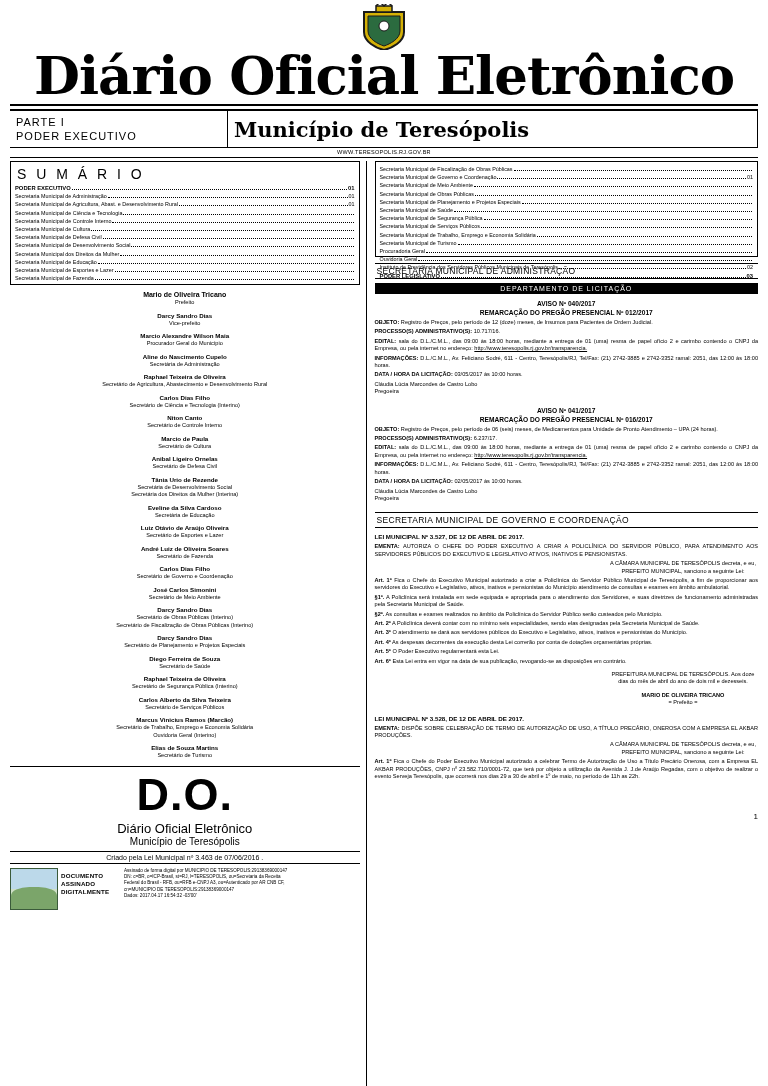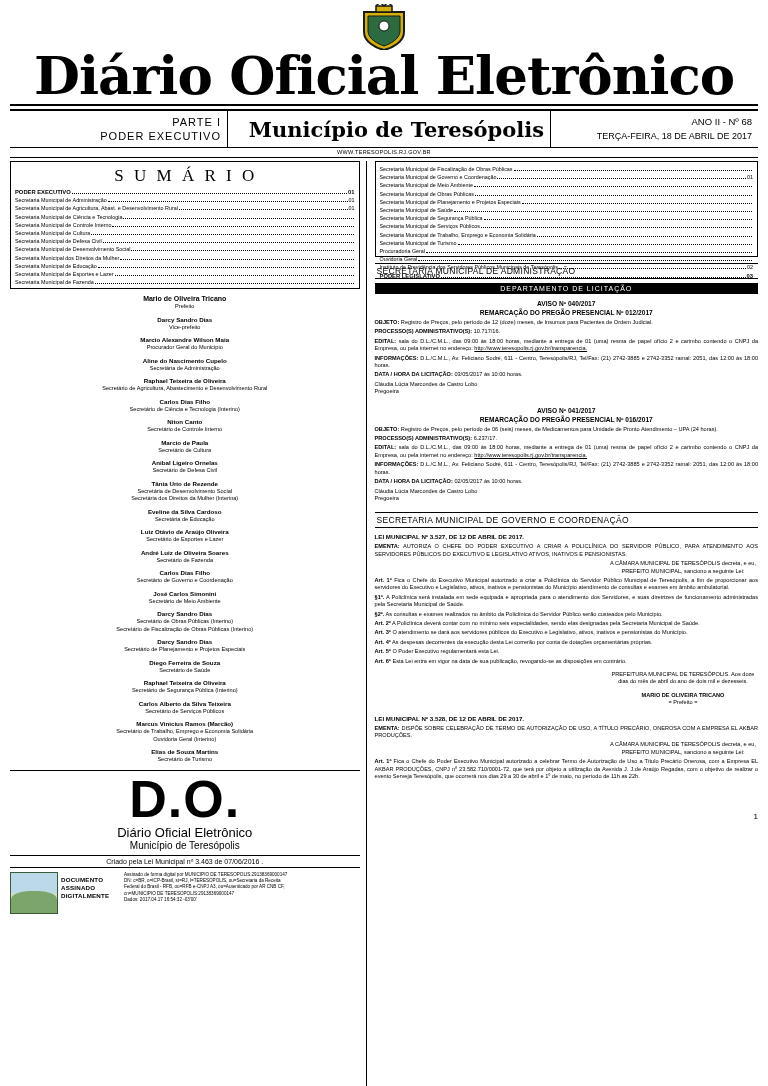--- a/index.html
+++ b/index.html
@@ -6,54 +6,54 @@
   body{width:768px;height:1086px;font-family:"Liberation Serif",serif;color:#000;position:relative;overflow:hidden;}
   .page{width:768px;height:825px;position:relative;box-sizing:border-box;padding:4px 10px 0 10px;}
 
   
   .crest{width:100%;display:flex;justify-content:center;align-items:center;height:46px;}
   .crest svg{display:block;}
   .masthead-title{text-align:center;font-family:"DejaVu Serif",serif;font-weight:bold;font-size:53px;line-height:54px;letter-spacing:-1px;margin-top:-2px;}
   .rule{border-top:2px solid #000;margin:2px 0 0 0;}
 
   .headbar{display:flex;align-items:stretch;border-top:2px solid #000;border-bottom:1px solid #000;margin-top:3px;}
-  .headbar .cell{padding:4px 6px;display:flex;flex-direction:column;justify-content:center;align-items:flex-end;text-align:center;}
+  .headbar .cell{padding:4px 6px;display:flex;flex-direction:column;justify-content:center;align-items:flex-start;text-align:center;}
   .hb-left{width:205px;font-family:"Liberation Sans",sans-serif;font-size:11px;line-height:14px;letter-spacing:1px;border-right:1px solid #000;}
   .hb-mid{flex:1;border-right:1px solid #000;font-family:"DejaVu Serif",serif;font-weight:bold;font-size:21px;}
   .hb-right{width:195px;font-family:"Liberation Sans",sans-serif;font-size:9px;line-height:14px;}
   .hb-right .ano{font-size:9.5px;}
   .site{text-align:center;font-family:"Liberation Sans",sans-serif;font-size:5.5px;letter-spacing:.3px;padding:1px 0 2px 0;border-bottom:1px solid #000;}
 
   
   .body{display:flex;margin-top:3px;height:935px;}
   .col{position:relative;}
   .colL{width:360px;padding-right:6px;border-right:1px solid #000;}
   .colR{width:395px;padding-left:8px;}
 
   
   .sumario-box{border:1px solid #000;padding:3px 4px 2px 4px;}
-  .sumario-title{font-family:Liberation Serif, serif;font-size:17px;letter-spacing:3px;font-weight:normal;margin:1px 0 2px 2px;text-align:center;}
+  .sumario-title{font-family:Liberation Sans, sans-serif;font-size:14px;letter-spacing:3px;font-weight:normal;margin:1px 0 2px 2px;}
   .sum-line{font-family:"Liberation Sans",sans-serif;font-size:5.4px;line-height:7.2px;display:flex;align-items:baseline;white-space:nowrap;}
   .sum-line.bold{font-weight:bold;font-size:5.8px;}
   .sum-line .nm{flex:0 0 auto;}
   .sum-line .dots{flex:1 1 auto;overflow:hidden;border-bottom:1px dotted #000;margin:0 1px 1px 1px;height:5px;}
   .sum-line .pg{flex:0 0 auto;}
 
   .sumario-box-r{border:1px solid #000;padding:3px 4px 2px 4px;height:96px;box-sizing:border-box;}
 
   
   .names{margin-top:6px;text-align:center;font-family:"Liberation Sans",sans-serif;}
   .nm-block{margin-bottom:5px;}
   .nm-name{font-size:6.2px;font-weight:bold;line-height:8px;}
   .nm-role{font-size:5.6px;line-height:7.5px;}
   .nm-first .nm-name{font-size:7px;}
 
   
   .do-wrap{text-align:center;margin-top:6px;border-top:1px solid #000;padding-top:4px;}
-  .do-big{font-family:"Liberation Sans",sans-serif;font-weight:bold;font-size:52px;line-height:48px;letter-spacing:1px;}
+  .do-big{font-family:"Liberation Sans",sans-serif;font-weight:bold;font-size:45px;line-height:48px;letter-spacing:1px;}
   .do-sub1{font-family:"Liberation Sans",sans-serif;font-size:13px;margin-top:2px;}
   .do-sub2{font-family:"Liberation Sans",sans-serif;font-size:10px;}
   .do-law{font-family:"Liberation Sans",sans-serif;font-size:7px;border-top:1px solid #000;border-bottom:1px solid #000;margin-top:4px;padding:2px 0;}
 
   
   .sign{display:flex;margin-top:4px;gap:4px;align-items:flex-start;}
   .sign-stamp{width:110px;flex:0 0 auto;display:flex;gap:3px;align-items:flex-start;}
   .stamp-img{width:46px;height:40px;border:1px solid #3a5a3a;background:#cfe0c8;position:relative;overflow:hidden;}
   .stamp-img .hill{position:absolute;bottom:0;left:0;right:0;height:22px;background:#7ba56a;border-radius:40% 40% 0 0;}
   .stamp-img .sky{position:absolute;top:0;left:0;right:0;height:20px;background:#bcd9ea;}
@@ -91,24 +91,20 @@
 
   <div class="masthead-title">Diário Oficial Eletrônico</div>
   <div class="rule"></div>
 
   <div class="headbar">
     <div class="cell hb-left">
       <div>PARTE I</div>
       <div>PODER EXECUTIVO</div>
     </div>
     <div class="cell hb-mid">Município de Teresópolis</div>
-    <div class="cell hb-right">
-      <div class="ano">ANO II - Nº 68</div>
-      <div>TERÇA-FEIRA, 18 DE ABRIL DE 2017</div>
-    </div>
   </div>
   <div class="site">WWW.TERESOPOLIS.RJ.GOV.BR</div>
 
   <div class="body">
 
     <div class="col colL">
 
       <div class="sumario-box">
         <div class="sumario-title">S U M Á R I O</div>
         <div id="sum-left">

